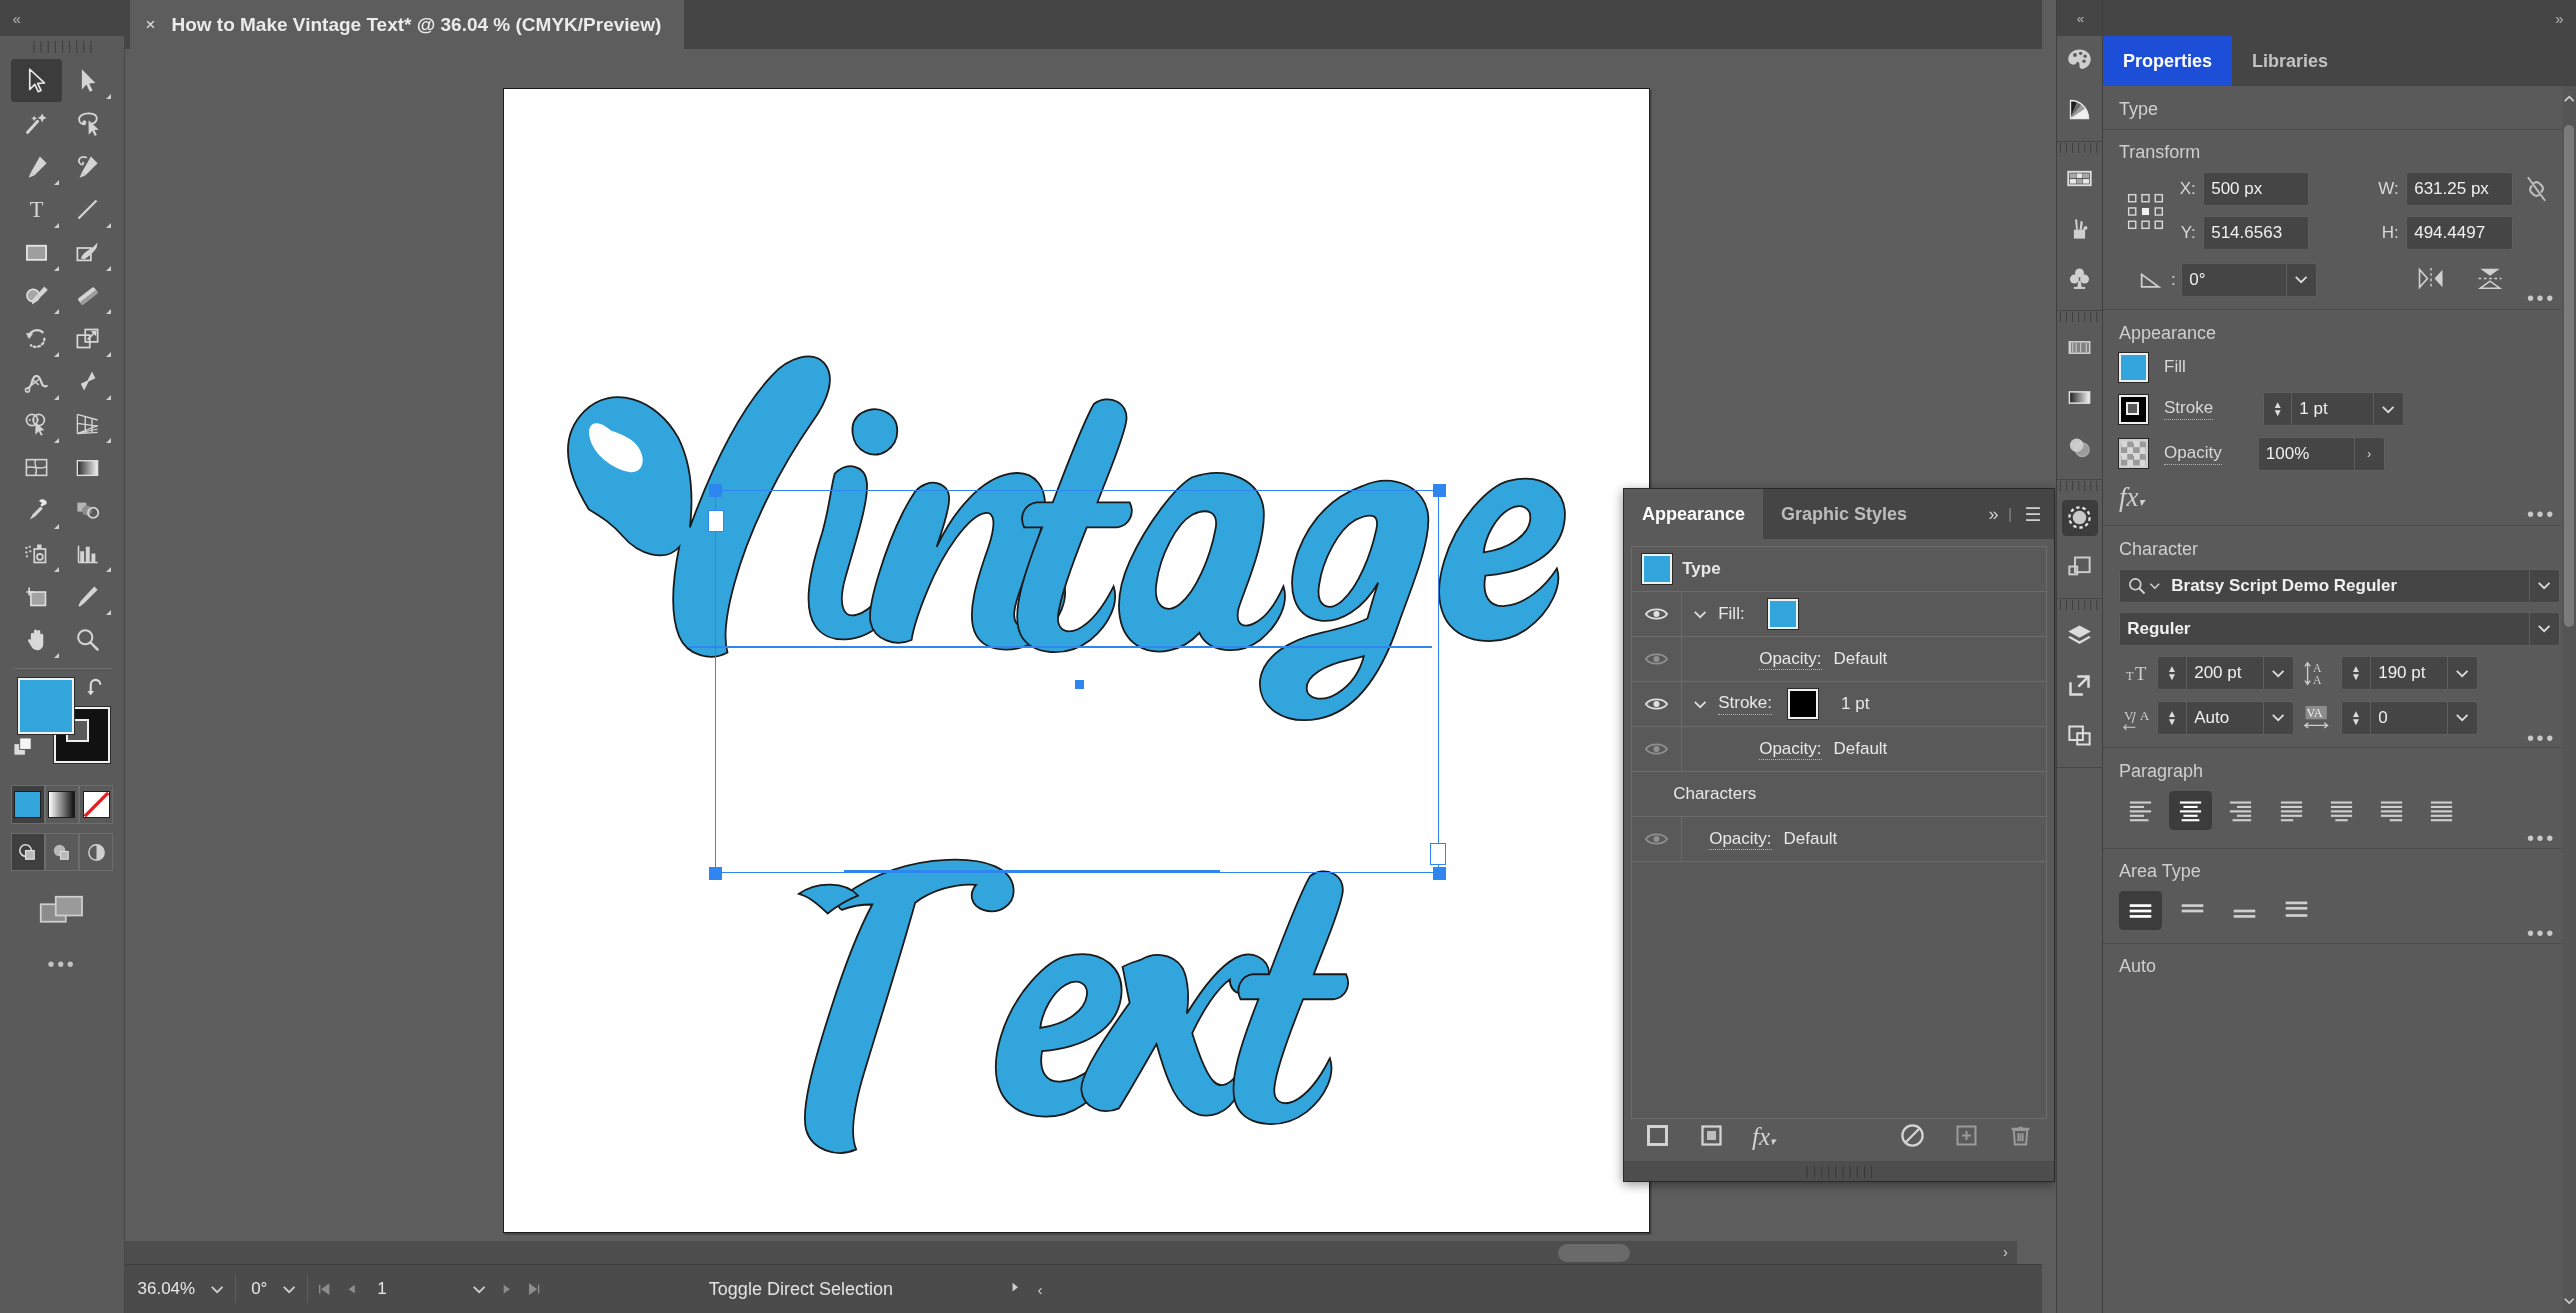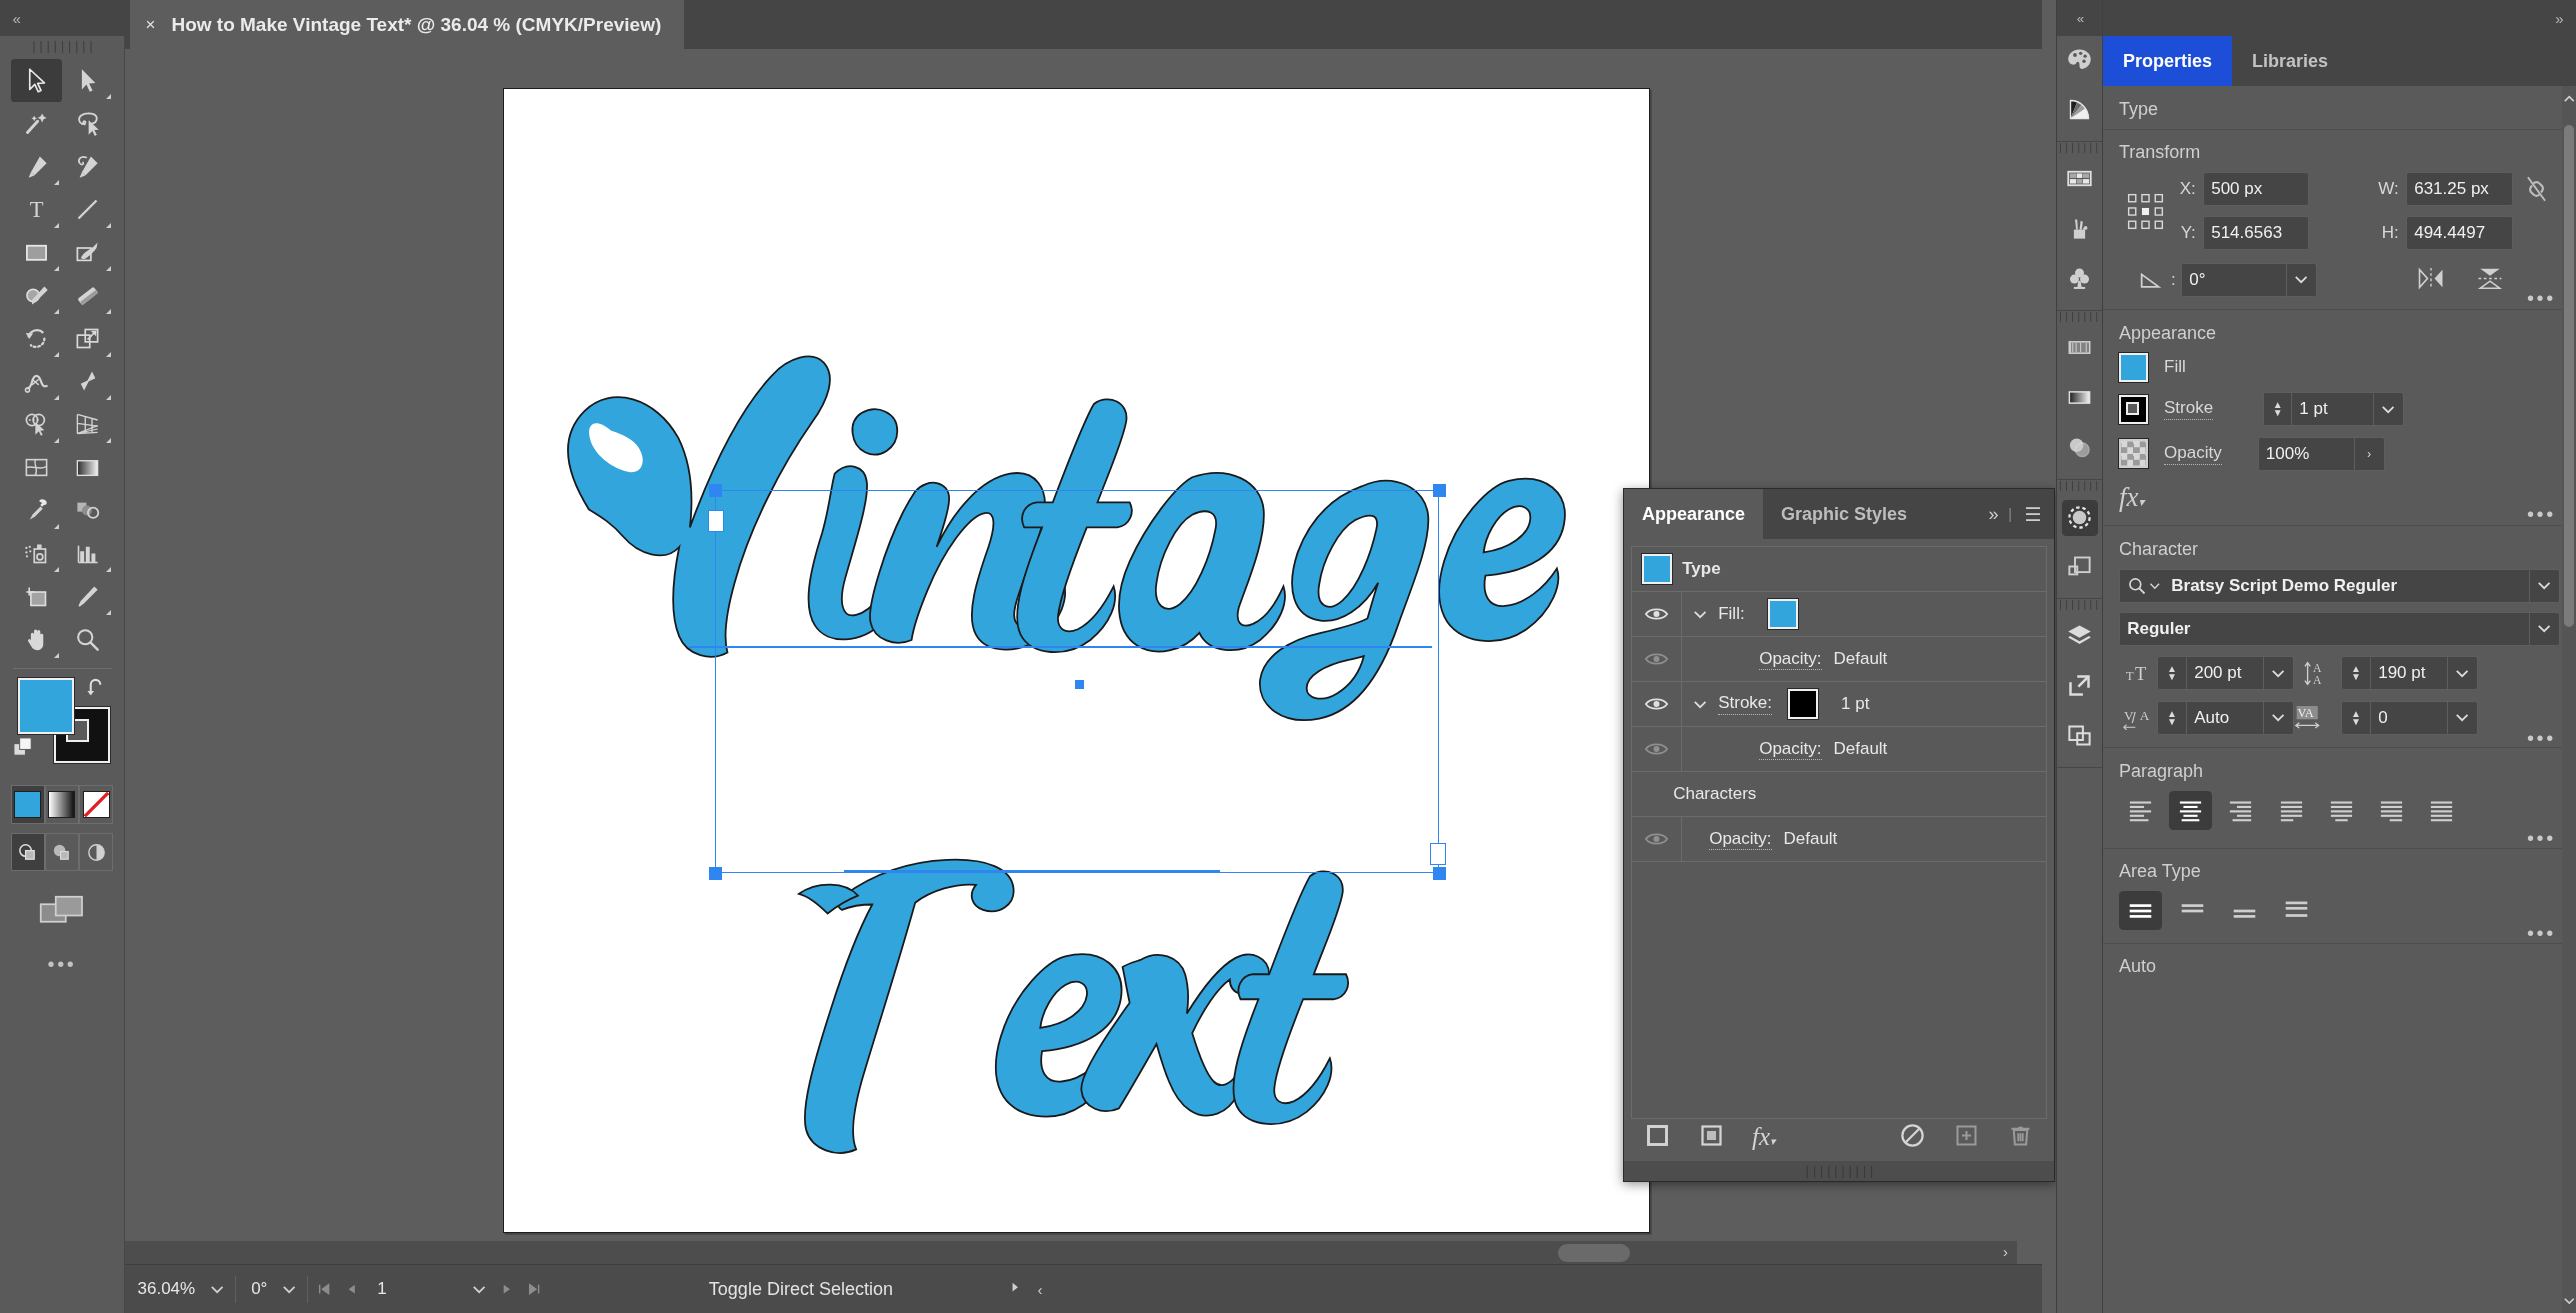--- a/index.html
+++ b/index.html
@@ -1171,21 +1171,21 @@
         </span>
         <span class="field" style="width:77px;border-left:none;border-radius:0">
           <span>Auto</span>
         </span>
         <span class="caret-btn">
           <svg width="14.3" height="9" viewBox="0 0 16 10">
               <path d="M2 2 L8 8 L14 2" fill="none" stroke="#dcdcdc" stroke-width="2"></path>
             </svg>
         </span>
 
-        <span style="width:47px;display:flex;">
+        <span style="width:47px;display:flex;justify-content:center">
           <svg width="30" height="27" viewBox="0 0 34 30">
               <rect x="3" y="2" width="24" height="15" fill="#8d8d8d"></rect>
               <text x="4" y="15" font-family="Liberation Serif, serif" font-size="14" fill="#f0f0f0">VA</text>
               <path d="M3 24 L27 24 M6 21 L2 24 L6 27 M24 21 L28 24 L24 27" fill="none" stroke="#cfcfcf" stroke-width="1.4"></path>
             </svg>
         </span>
         <span class="field" style="width:30px;padding:0;justify-content:center;border-radius:2.7px 0 0 2.7px">
           <span class="stepper">
               <span>▲</span>
               <span>▼</span>

